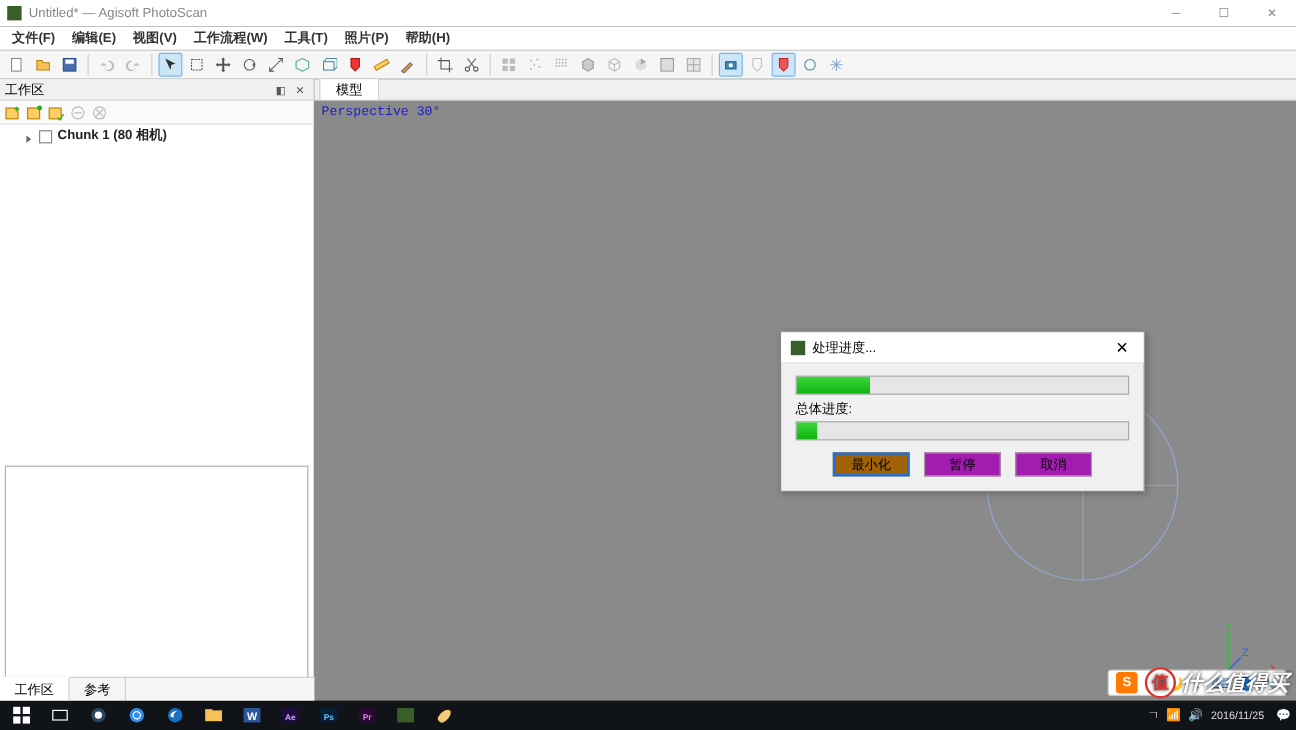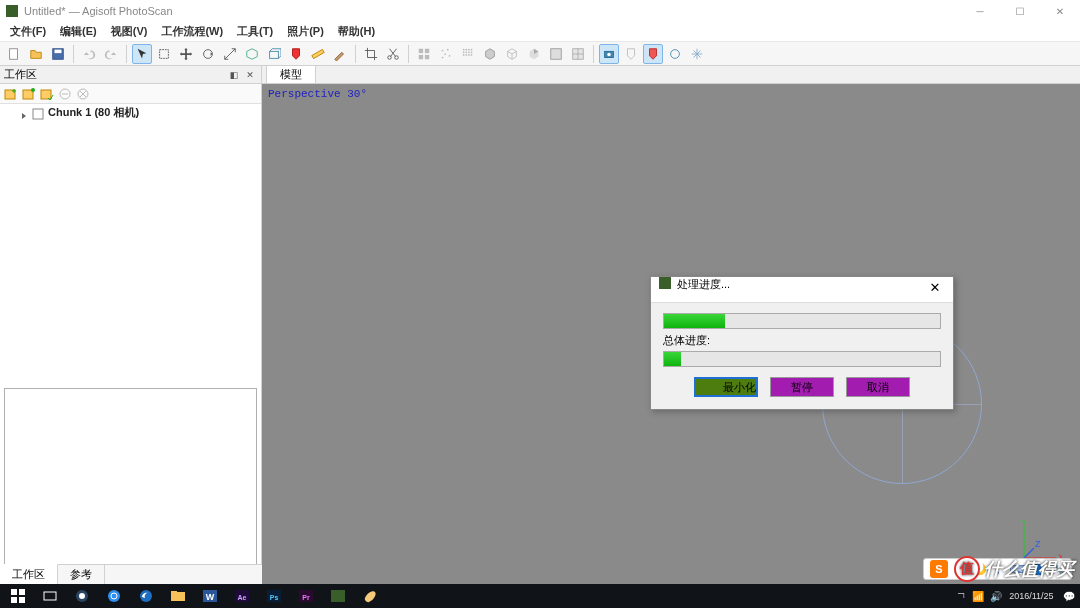--- a/index.html
+++ b/index.html
@@ -54,32 +54,32 @@
 .trackball { position: absolute; width: 160px; height: 160px; border: 1px solid #8fa8d0; border-radius: 50%; top: 240px; left: 560px; }
 .trackball::before, .trackball::after { content: ""; position: absolute; background: rgba(160,180,210,.6); }
 .trackball::before { left: 50%; top: 0; width: 1px; height: 100%; }
 .trackball::after { top: 50%; left: 0; height: 1px; width: 100%; }
 .axis { position: absolute; right: 18px; bottom: 18px; width: 46px; height: 46px; }
 .axis line { stroke-width: 1.2; }
 .axis text { font-size: 9px; font-family: sans-serif; }
 
 
 .dialog { position: absolute; left: 388px; top: 192px; width: 304px; background: #f0f0f0; border: 1px solid #888; box-shadow: 2px 2px 6px rgba(0,0,0,.25); font-size: 11px; }
-.dlg-title { height: 26px; background: #fff; border-bottom: 1px solid #ddd; display: flex; align-items: flex-start; padding: 0 8px; }
+.dlg-title { height: 26px; background: #fff; border-bottom: 1px solid #ddd; display: flex; align-items: center; padding: 0 8px; }
 .dlg-title .ico { width: 12px; height: 12px; background: #3a5e2a; margin-right: 6px; }
 .dlg-title .spacer { flex: 1; }
 .dlg-title .x { width: 20px; height: 20px; display: flex; align-items: center; justify-content: center; font-size: 13px; }
 .dlg-body { padding: 10px 12px 12px; }
 .dlg-body .lbl { margin-bottom: 3px; }
 .progressbar { height: 16px; border: 1px solid #aaa; background: #e6e6e6; position: relative; margin-bottom: 4px; }
 .progressbar .fill { position: absolute; left: 0; top: 0; bottom: 0; background: linear-gradient(to bottom, #3ad63a, #0eb40e); }
 .status { color: #333; margin-bottom: 14px; }
 .dlg-btns { display: flex; justify-content: center; gap: 12px; margin-top: 10px; }
 .dlg-btns button { width: 64px; height: 20px; font-size: 11px; background: #a21caf; border: 1px solid #999; }
-.dlg-btns button.primary { border: 2px solid #1e6fd6; background: #4d7c0f; text-align: right; }
+.dlg-btns button.primary { border: 2px solid #1e6fd6; background: #a16207; }
 
 
 .taskbar { position: absolute; left: 0; right: 0; bottom: 0; height: 24px; background: #101318; display: flex; align-items: center; padding: 0 4px; gap: 4px; }
 .task-ic { width: 28px; height: 22px; display: flex; align-items: center; justify-content: center; }
 .task-ic svg { width: 16px; height: 16px; }
 .taskbar .spacer { flex: 1; }
 .tray { display: flex; align-items: center; gap: 6px; color: #ccc; font-size: 10px; }
 .clock { text-align: left; line-height: 1; font-size: 9px; color: #ddd; padding-right: 4px; }
 
 

